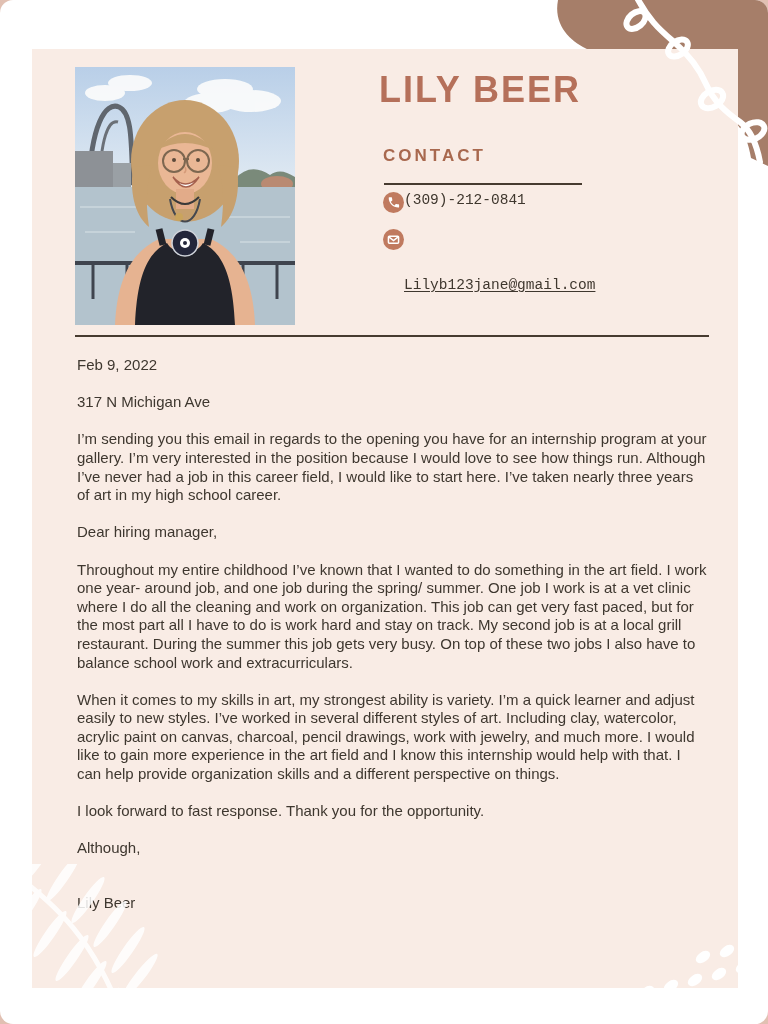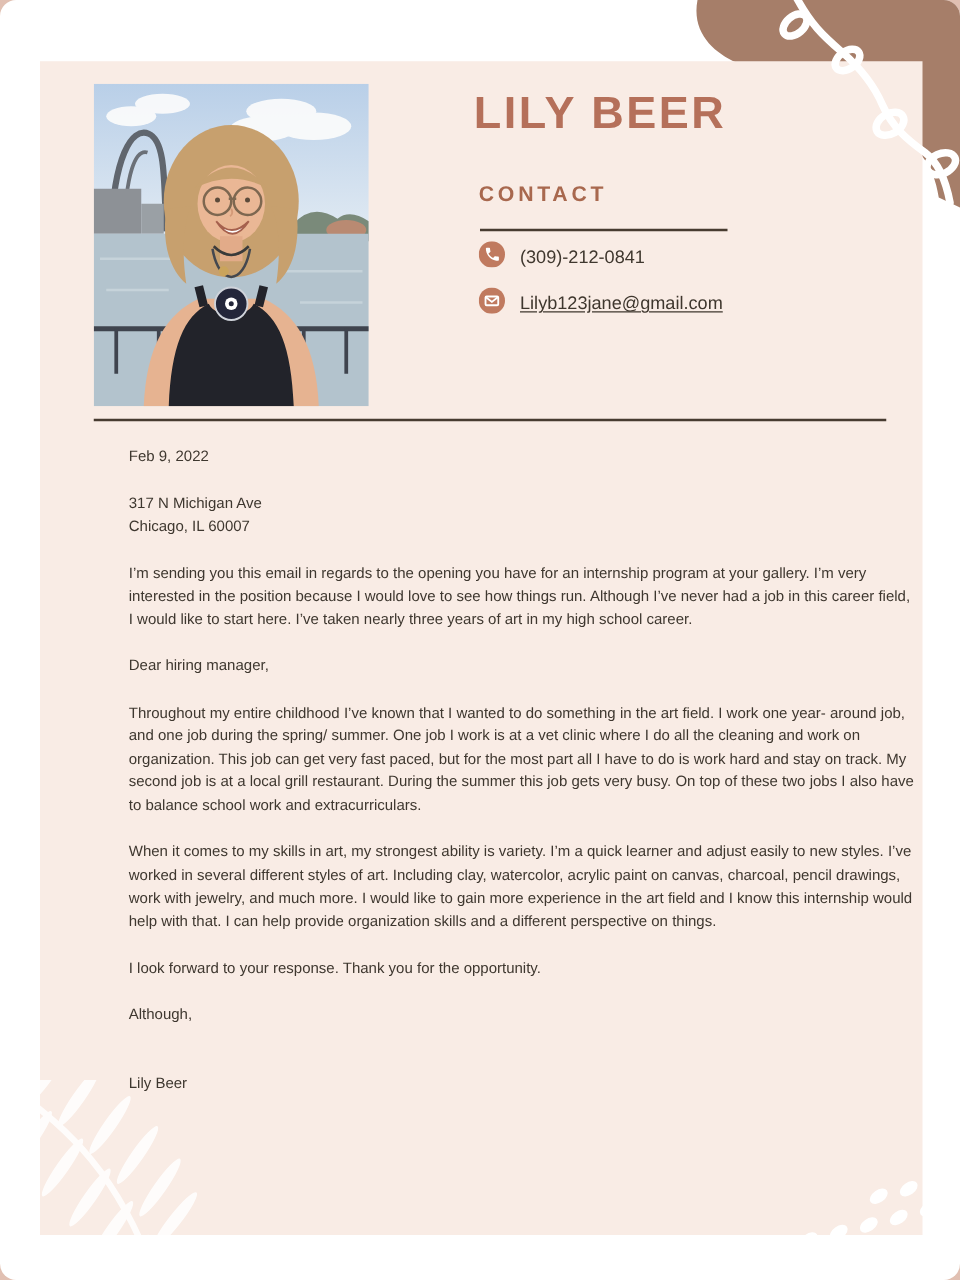--- a/index.html
+++ b/index.html
@@ -11,28 +11,28 @@
   .z0{z-index:0}.z3{z-index:3}
   .photo{position:absolute;left:75px;top:67px;width:220px;height:258px;z-index:2;}
   .name{position:absolute;left:379px;top:69px;z-index:2;
         font-size:36px;font-weight:bold;letter-spacing:2px;color:#b5705a;white-space:nowrap;}
   .contact-h{position:absolute;left:383px;top:146px;z-index:2;
         font-size:17px;font-weight:bold;letter-spacing:3px;color:#a8684e;}
   .contact-underline{position:absolute;left:384px;top:183px;width:198px;height:2px;
         background:#473b30;z-index:2;}
   .contact-list{position:absolute;left:383px;top:192px;z-index:2;
         display:flex;flex-direction:column;gap:15px;}
-  .contact-row{display:flex;align-items:flex-end;gap:12px;height:22px;
-        font-size:14.5px;color:#3f372e;}
+  .contact-row{display:flex;align-items:flex-start;height:22px;
+        font-size:14.5px;color:#3f372e;font-family:Liberation Mono, monospace;}
   .contact-row .badge{width:21px;height:21px;flex:0 0 21px;}
-  .contact-row.link .ctext{text-decoration:underline;text-underline-offset:2px;}
+  .contact-row.link .ctext{text-decoration:underline;text-underline-offset:2px;margin-top:48px;}
   .divider{position:absolute;left:75px;top:335px;width:634px;height:2px;
         background:#473b30;z-index:2;}
   .letter{position:absolute;left:77px;top:356px;width:630px;z-index:2;
-        font-size:12px;line-height:18.6px;color:#3e372f;margin-left:26px;}
+        font-size:15px;line-height:18.6px;color:#3e372f;}
   .letter .block{margin:0 0 18.6px 0;}
   .letter .signature{margin-top:36px;}
 </style>
 </head>
 <body>
 
 <div class="page">
 
   <svg class="deco z0" style="right:0;top:0" width="215" height="185" viewBox="0 0 215 185">
     <path d="M5,0 C0,26 18,42 36,50 C60,62 80,55 100,63 C128,75 145,92 160,103
@@ -184,24 +184,23 @@
       <span class="ctext">Lilyb123jane@gmail.com</span>
     </div>
   </div>
 
   <div class="divider"></div>
 
   <div class="letter">
     <div class="block">Feb 9, 2022</div>
     <div class="block">
       <div>317 N Michigan Ave</div>
-      <div>Chicago, IL 60007</div>
     </div>
     <div class="block">I’m sending you this email in regards to the opening you have for an internship program at your gallery. I’m very interested in the position because I would love to see how things run. Although I’ve never had a job in this career field, I would like to start here. I’ve taken nearly three years of art in my high school career.</div>
     <div class="block">Dear hiring manager,</div>
     <div class="block">Throughout my entire childhood I’ve known that I wanted to do something in the art field. I work one year- around job, and one job during the spring/ summer. One job I work is at a vet clinic where I do all the cleaning and work on organization. This job can get very fast paced, but for the most part all I have to do is work hard and stay on track. My second job is at a local grill restaurant. During the summer this job gets very busy. On top of these two jobs I also have to balance school work and extracurriculars.</div>
     <div class="block">When it comes to my skills in art, my strongest ability is variety. I’m a quick learner and adjust easily to new styles. I’ve worked in several different styles of art. Including clay, watercolor, acrylic paint on canvas, charcoal, pencil drawings, work with jewelry, and much more. I would like to gain more experience in the art field and I know this internship would help with that. I can help provide organization skills and a different perspective on things.</div>
-    <div class="block">I look forward to your response. Thank you for the opportunity.</div>
+    <div class="block">I look forward to fast response. Thank you for the opportunity.</div>
     <div class="block">Although,</div>
     <div class="block signature">Lily Beer</div>
   </div>
 
 </div>
 
 </body></html>

